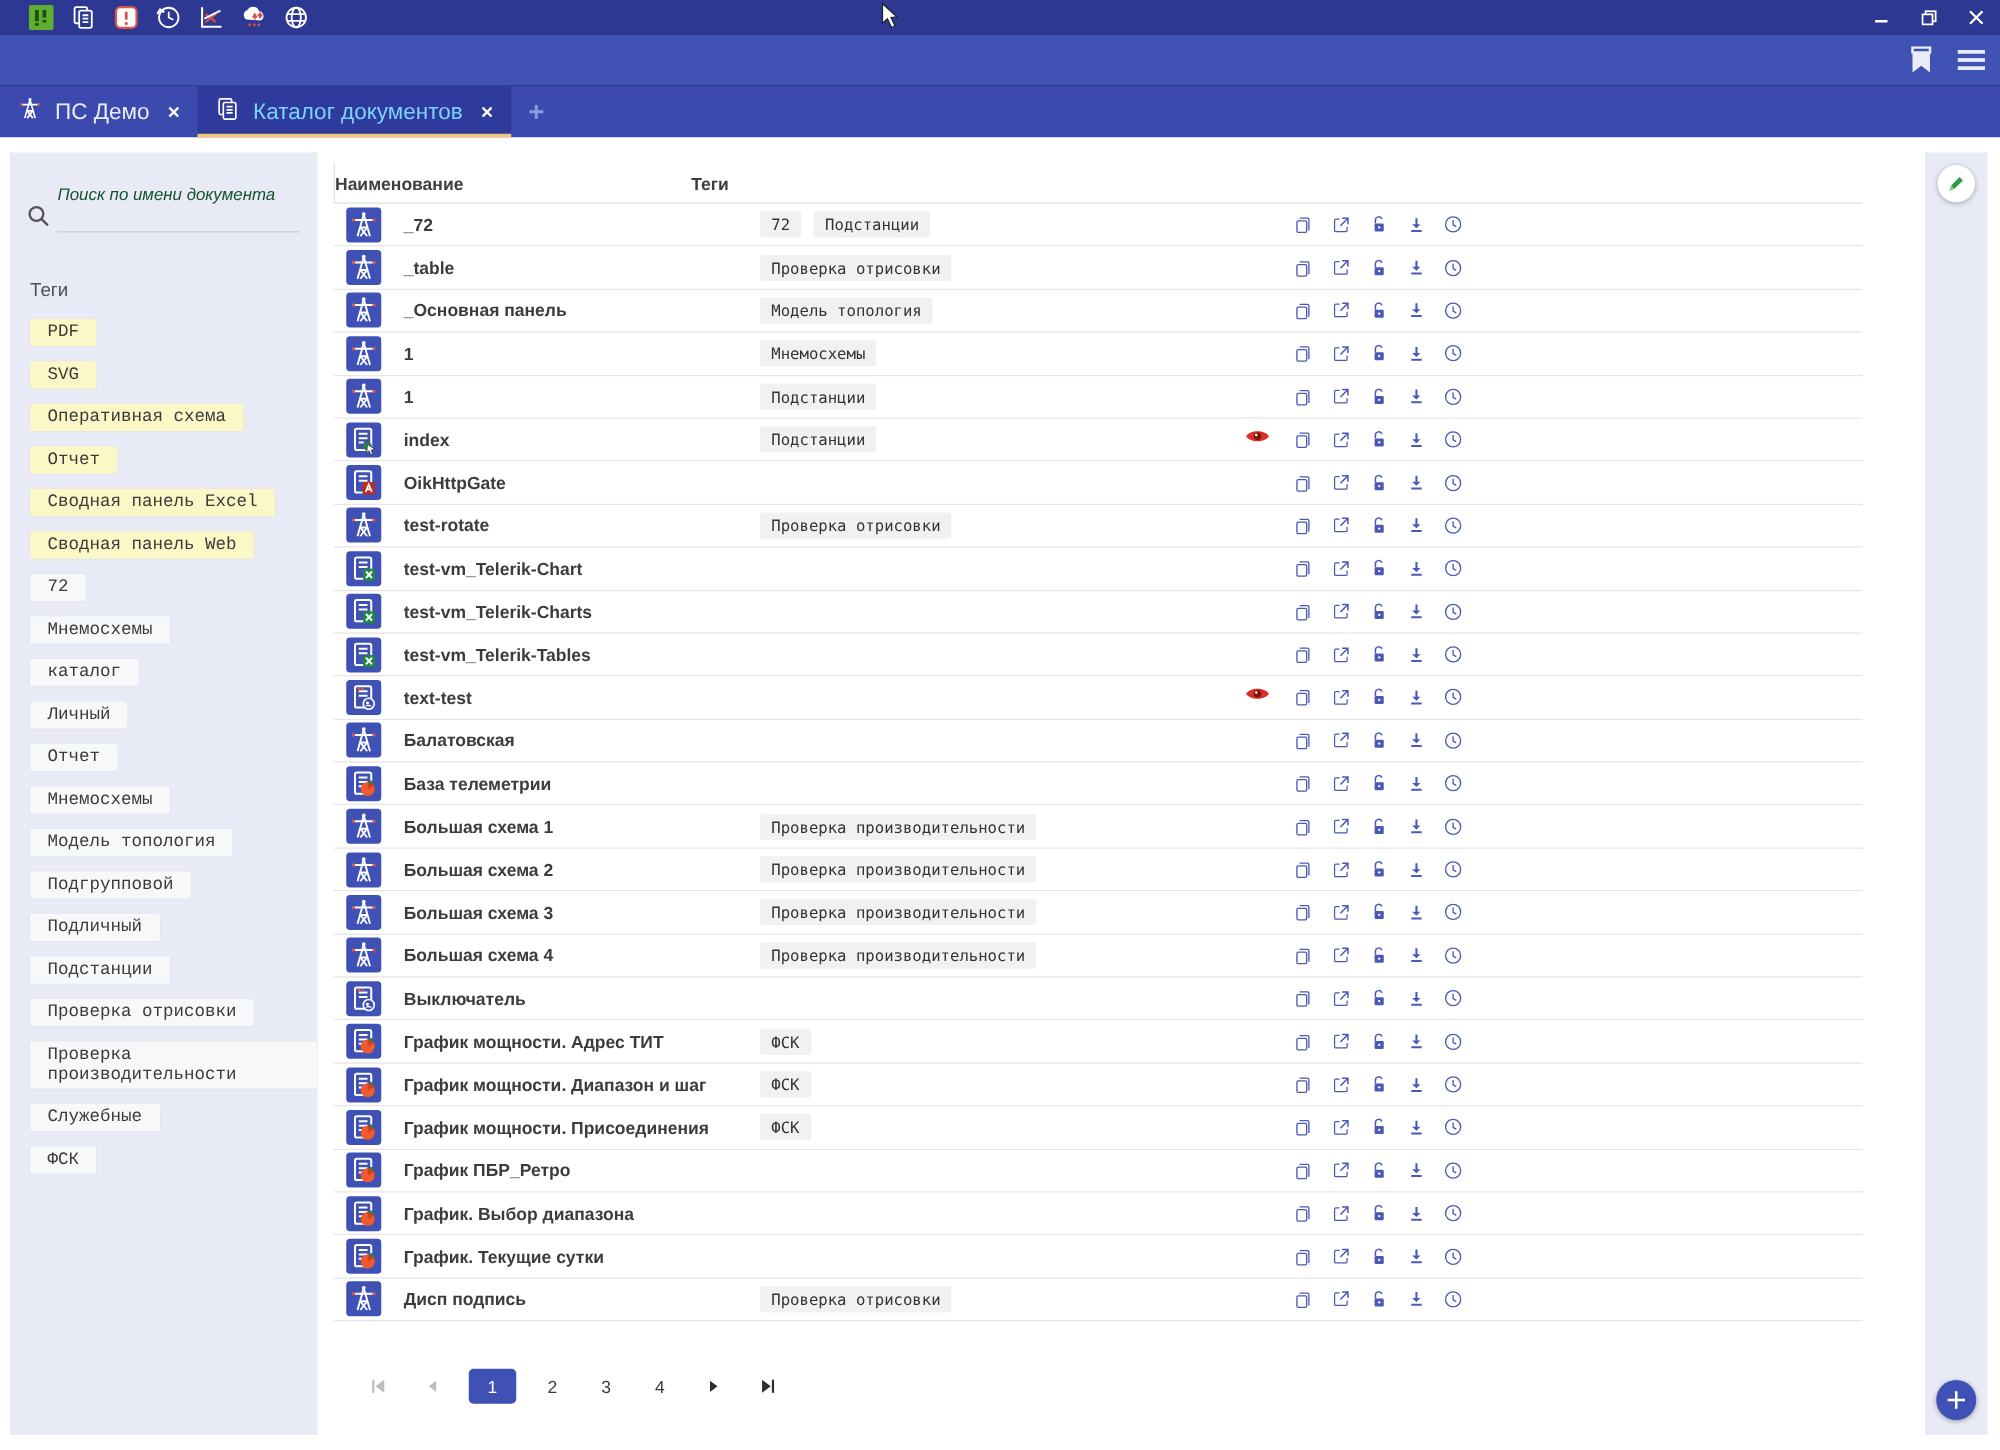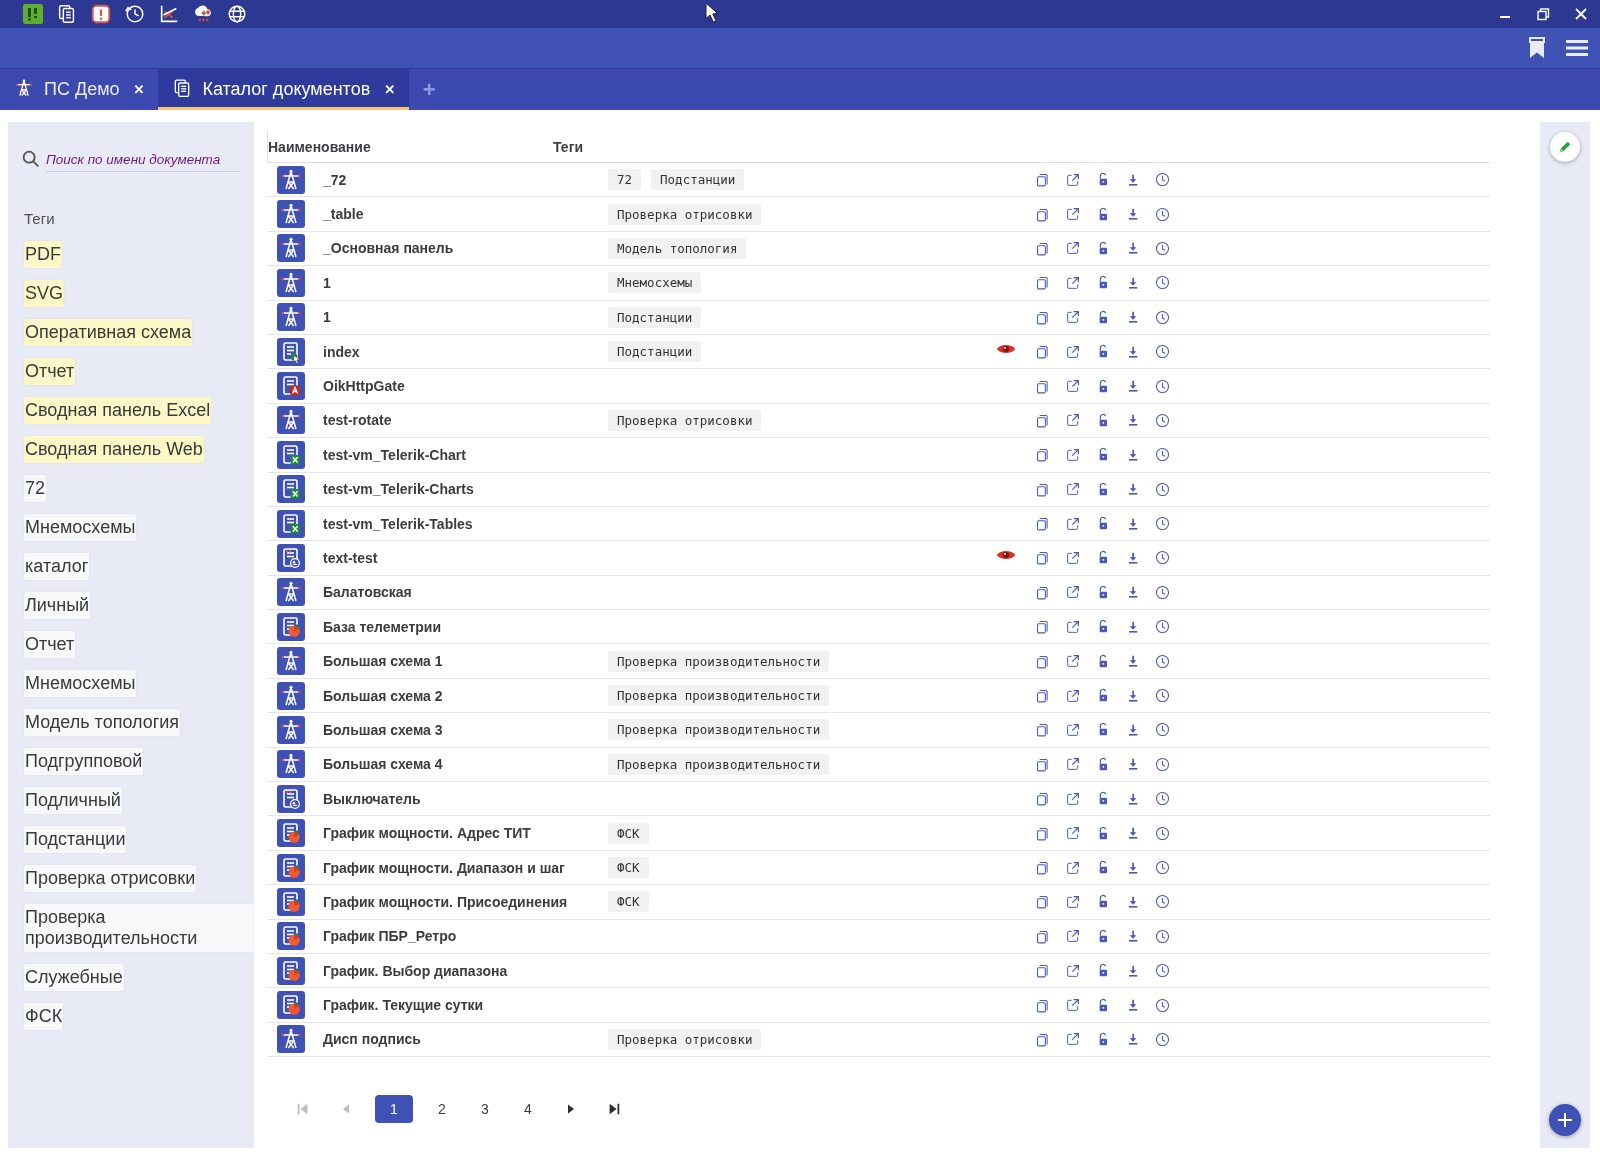--- a/index.html
+++ b/index.html
@@ -19,39 +19,39 @@
   .appbar { position:absolute; left:0; top:28px; width:1600px; height:40px; background:#4152b5; }
   .appbar-right { position:absolute; right:12px; top:0; height:40px; display:flex; align-items:center; gap:18px; }
   .appbar-right .abi { width:22px; height:22px; display:flex; align-items:center; justify-content:center; }
 
   
   .tabbar { position:absolute; left:0; top:68px; width:1600px; height:42px; background:#3c4ab0;
             border-top:1px solid rgba(0,0,0,0.18); display:flex; align-items:stretch; }
   .tab { display:flex; align-items:center; gap:10px; padding:0 14px 0 14px; cursor:default; position:relative; }
   .tab .tab-label { font-size:18px; color:#e9ecf8; white-space:nowrap; }
   .tab.active { background:#2e3a9c; }
-  .tab.active .tab-label { color:#ffffff; }
+  .tab.active .tab-label { color:#7dd3fc; }
   .tab.active::after { content:""; position:absolute; left:0; right:0; bottom:0; height:3px; background:#f5c678; }
   .tab .tab-close { margin-left:4px; font-size:13px; color:#fff; font-weight:bold; }
   .tab-add { display:flex; align-items:center; justify-content:center; width:40px;
              color:#8d9ade; font-size:22px; font-weight:bold; }
 
   
   .content { position:absolute; left:0; top:110px; width:1600px; height:1050px; background:#fff; }
 
   
   .sidebar { position:absolute; left:8px; top:12px; width:246px; height:1026px; background:#e8eaf5; }
   .search-box { display:flex; align-items:flex-end; margin:26px 14px 0 12px; }
   .search-box .sicon { flex:0 0 22px; height:22px; margin-bottom:2px; }
-  .search-input { flex:1; margin-left:4px; border-bottom:1px solid #c7cbdd; padding-bottom:4px;
-                  font-style:italic; font-size:13.5px; color:#701a75; white-space:nowrap; overflow:hidden; }
+  .search-input { flex:1; margin-left:4px; border-bottom:1px solid #c7cbdd; padding-bottom:22px;
+                  font-style:italic; font-size:13.5px; color:#14532d; white-space:nowrap; overflow:hidden; }
   .tags-heading { margin:38px 0 0 16px; font-size:15px; color:#4f4f55; }
   .tag-list { margin:14px 0 0 16px; }
-  .tag-chip { display:table; margin-bottom:12px; padding:3px 1px; border-radius:2px;
-              font-family:Liberation Sans, sans-serif; font-size:18px; color:#3a3a3a;
+  .tag-chip { display:table; margin-bottom:12px; padding:3px 14px; border-radius:2px;
+              font-family:Liberation Mono, monospace; font-size:14px; color:#3a3a3a;
               background:#f7f8fa; box-shadow:0 0 0 0.5px rgba(0,0,0,0.04); }
   .tag-chip.hl { background:#fcf7c6; }
 
   
   .main { position:absolute; left:267px; top:21px; width:1223px; }
   .thead { display:flex; align-items:center; height:32px; border-bottom:1px solid #e0e0e0;
            border-left:1px solid #e0e0e0; }
   .th { font-size:14px; color:#3e3e42; font-weight:bold; }
   .th.name { width:285px; }
   .th.tags { margin-left:0; }

